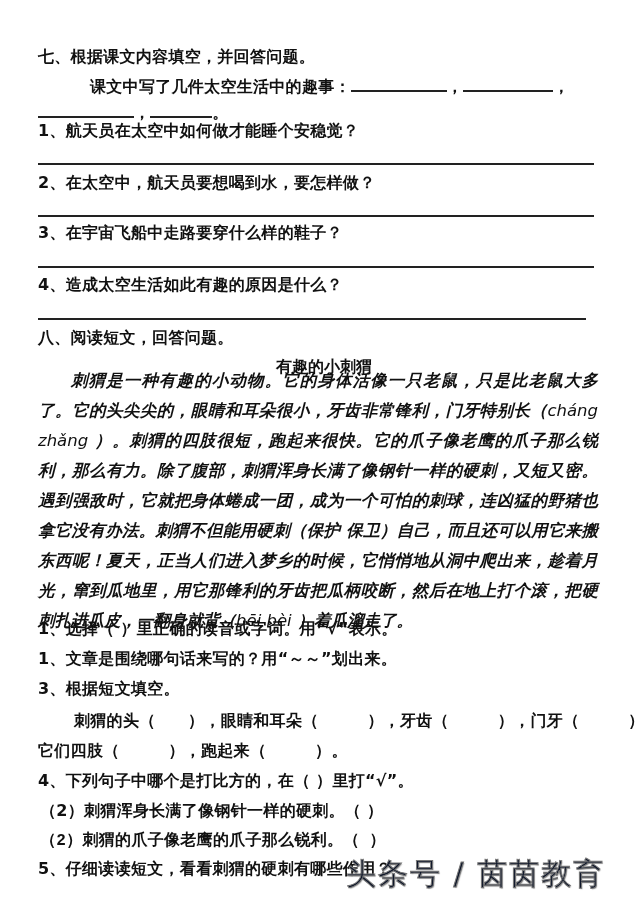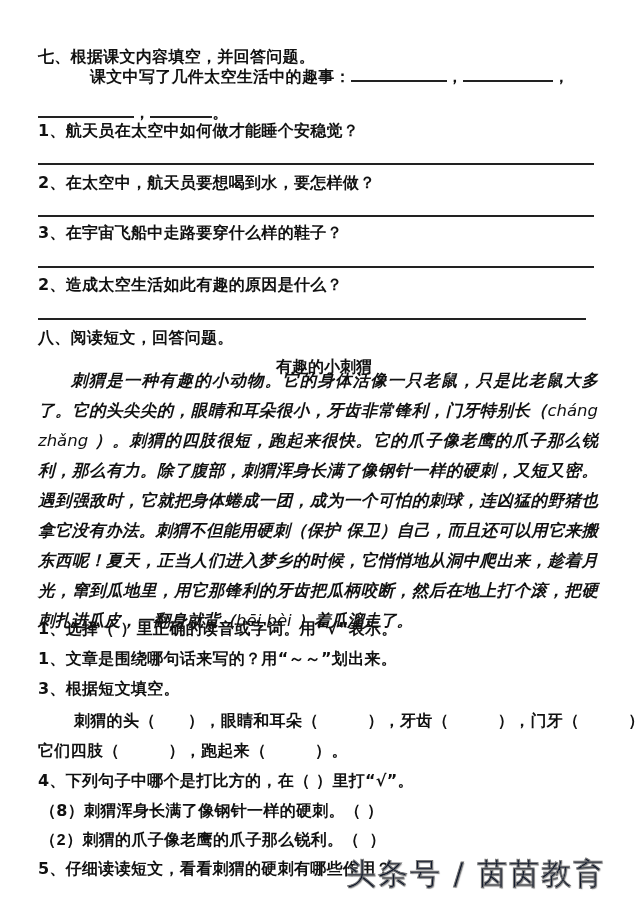--- a/index.html
+++ b/index.html
@@ -71,53 +71,53 @@
       -webkit-text-stroke: 1px #777777;
       text-shadow: 1px 1px 1px #bbbbbb;
       white-space: nowrap;
     }
   </style>
 </head>
 <body>
 
 <div class="line" style="top:46px;">七、根据课文内容填空，并回答问题。</div>
 
-<div class="line" style="top:64px; left:90px;text-align:center;">
+<div class="line" style="top:74px; left:90px;text-align:center;">
   <span>课文中写了几件太空生活中的趣事：</span><span class="blank" style="width:96px;"></span><span>，</span><span class="blank" style="width:90px;"></span><span>，</span>
 </div>
 
 <div class="line" style="top:100px;">
   <span class="blank" style="width:96px;"></span><span>，</span><span class="blank" style="width:62px;"></span><span>。</span>
 </div>
 
 <div class="line" style="top:120px;">1、航天员在太空中如何做才能睡个安稳觉？</div>
 <div class="rule" style="top:163px; left:38px; width:556px;"></div>
 
 <div class="line" style="top:172px;">2、在太空中，航天员要想喝到水，要怎样做？</div>
 <div class="rule" style="top:215px; left:38px; width:556px;"></div>
 
 <div class="line" style="top:222px;">3、在宇宙飞船中走路要穿什么样的鞋子？</div>
 <div class="rule" style="top:266px; left:38px; width:556px;"></div>
 
-<div class="line" style="top:274px;">2、造成太空生活如此有趣的原因是什么？</div>
+<div class="line" style="top:274px;">4、造成太空生活如此有趣的原因是什么？</div>
 <div class="rule" style="top:318px; left:38px; width:548px;"></div>
 
 <div class="line" style="top:327px;">八、阅读短文，回答问题。</div>
 
 <div class="title">有趣的小刺猬</div>
 
 <div class="passage" style="top:366px;font-style:italic;">
   <span>刺猬是一种有趣的小动物。它的身体活像一只老鼠，只是比老鼠大多了。它的头尖尖的，眼睛和耳朵很小，牙齿非常锋利，门牙特别长（</span><span class="pinyin">cháng zhǎng</span><span> ）。刺猬的四肢很短，跑起来很快。它的爪子像老鹰的爪子那么锐利，那么有力。除了腹部，刺猬浑身长满了像钢针一样的硬刺，又短又密。遇到强敌时，它就把身体蜷成一团，成为一个可怕的刺球，连凶猛的野猪也拿它没有办法。刺猬不但能用硬刺（保护 保卫）自己，而且还可以用它来搬东西呢！夏天，正当人们进入梦乡的时候，它悄悄地从洞中爬出来，趁着月光，窜到瓜地里，用它那锋利的牙齿把瓜柄咬断，然后在地上打个滚，把硬刺扎进瓜皮，一翻身就背（</span><span class="pinyin">bēi bèi</span><span> ）着瓜溜走了。</span>
 </div>
 
 <div class="line" style="top:618px;">1、选择（ ）里正确的读音或字词。用“√”表示。</div>
 <div class="line" style="top:648px;">1、文章是围绕哪句话来写的？用“～～”划出来。</div>
 <div class="line" style="top:678px;">3、根据短文填空。</div>
 
 <div class="line" style="top:710px; left:74px;">刺猬的头（　　），眼睛和耳朵（　　　），牙齿（　　　），门牙（　　　）。</div>
 <div class="line" style="top:740px;">它们四肢（　　　），跑起来（　　　）。</div>
 
 <div class="line" style="top:770px;">4、下列句子中哪个是打比方的，在（ ）里打“√”。</div>
-<div class="line" style="top:800px; left:40px;">（8）刺猬浑身长满了像钢针一样的硬刺。（ ）</div>
+<div class="line" style="top:800px; left:40px;">（2）刺猬浑身长满了像钢针一样的硬刺。（ ）</div>
 <div class="line" style="top:830px; left:40px;font-family:Liberation Mono, monospace;">（2）刺猬的爪子像老鹰的爪子那么锐利。（ ）</div>
 <div class="line" style="top:858px;">5、仔细读读短文，看看刺猬的硬刺有哪些作用？</div>
 
 <div class="watermark">头条号 / 茵茵教育</div>
 
 </body></html>

